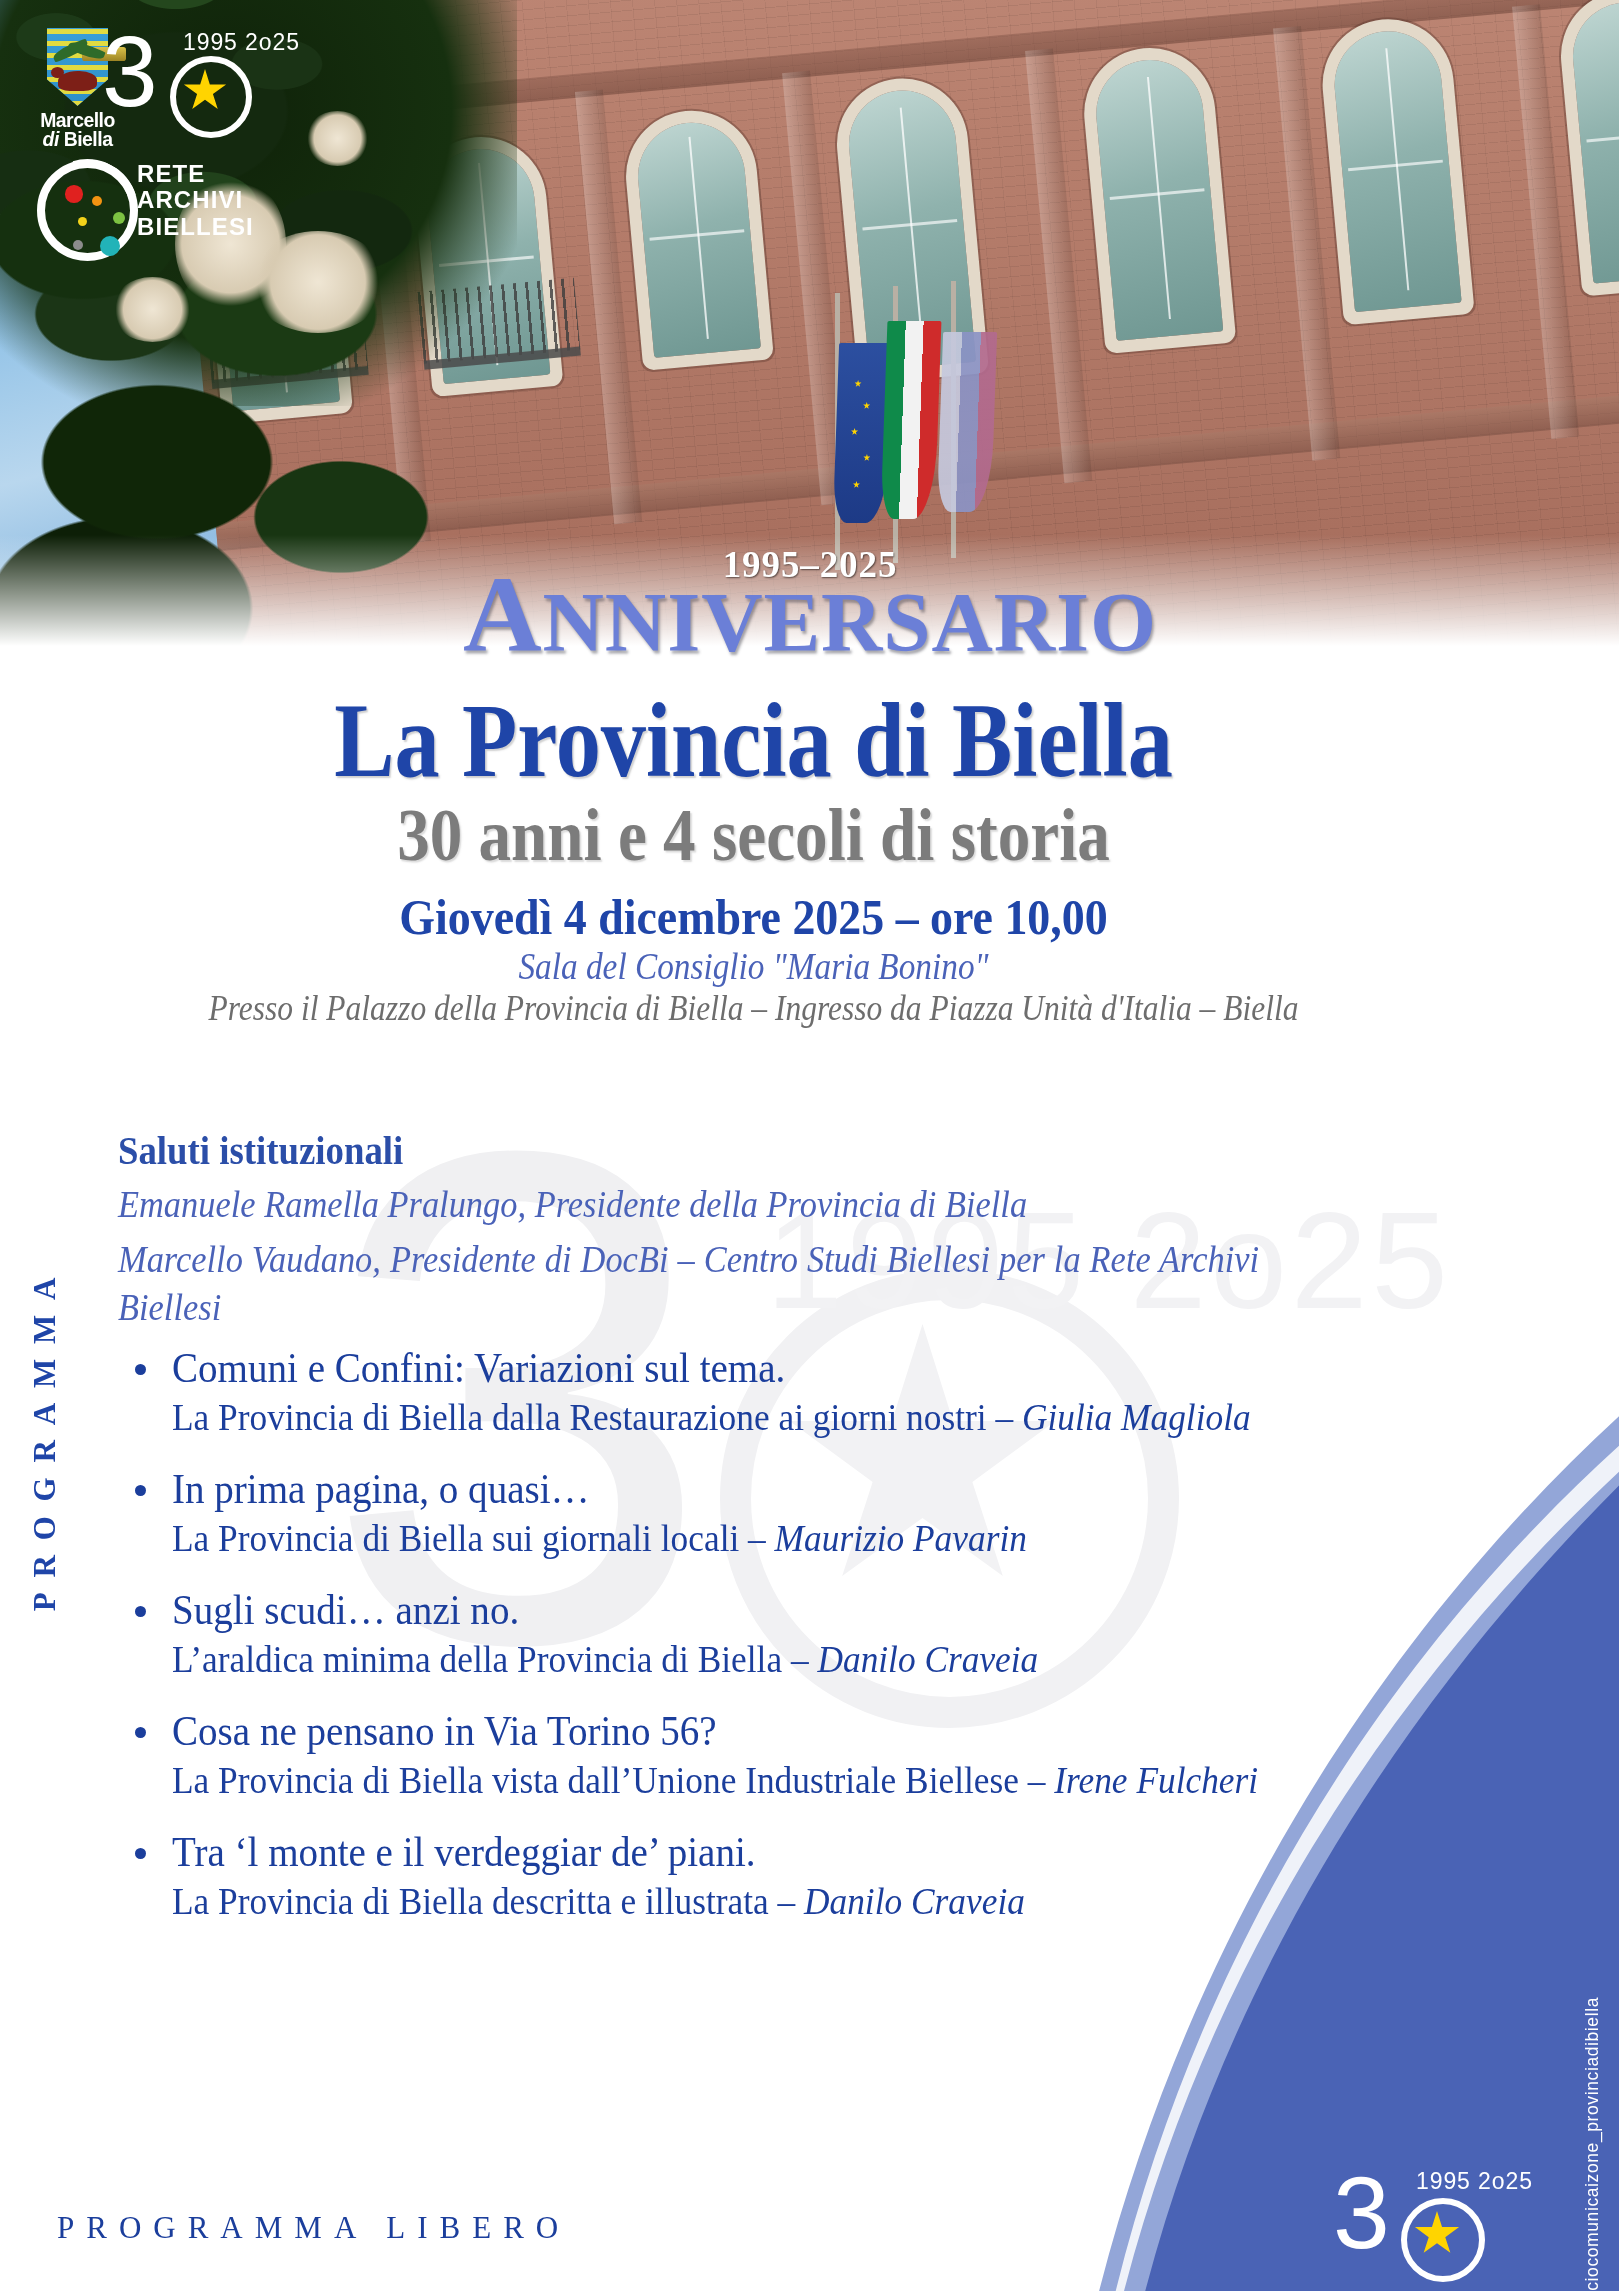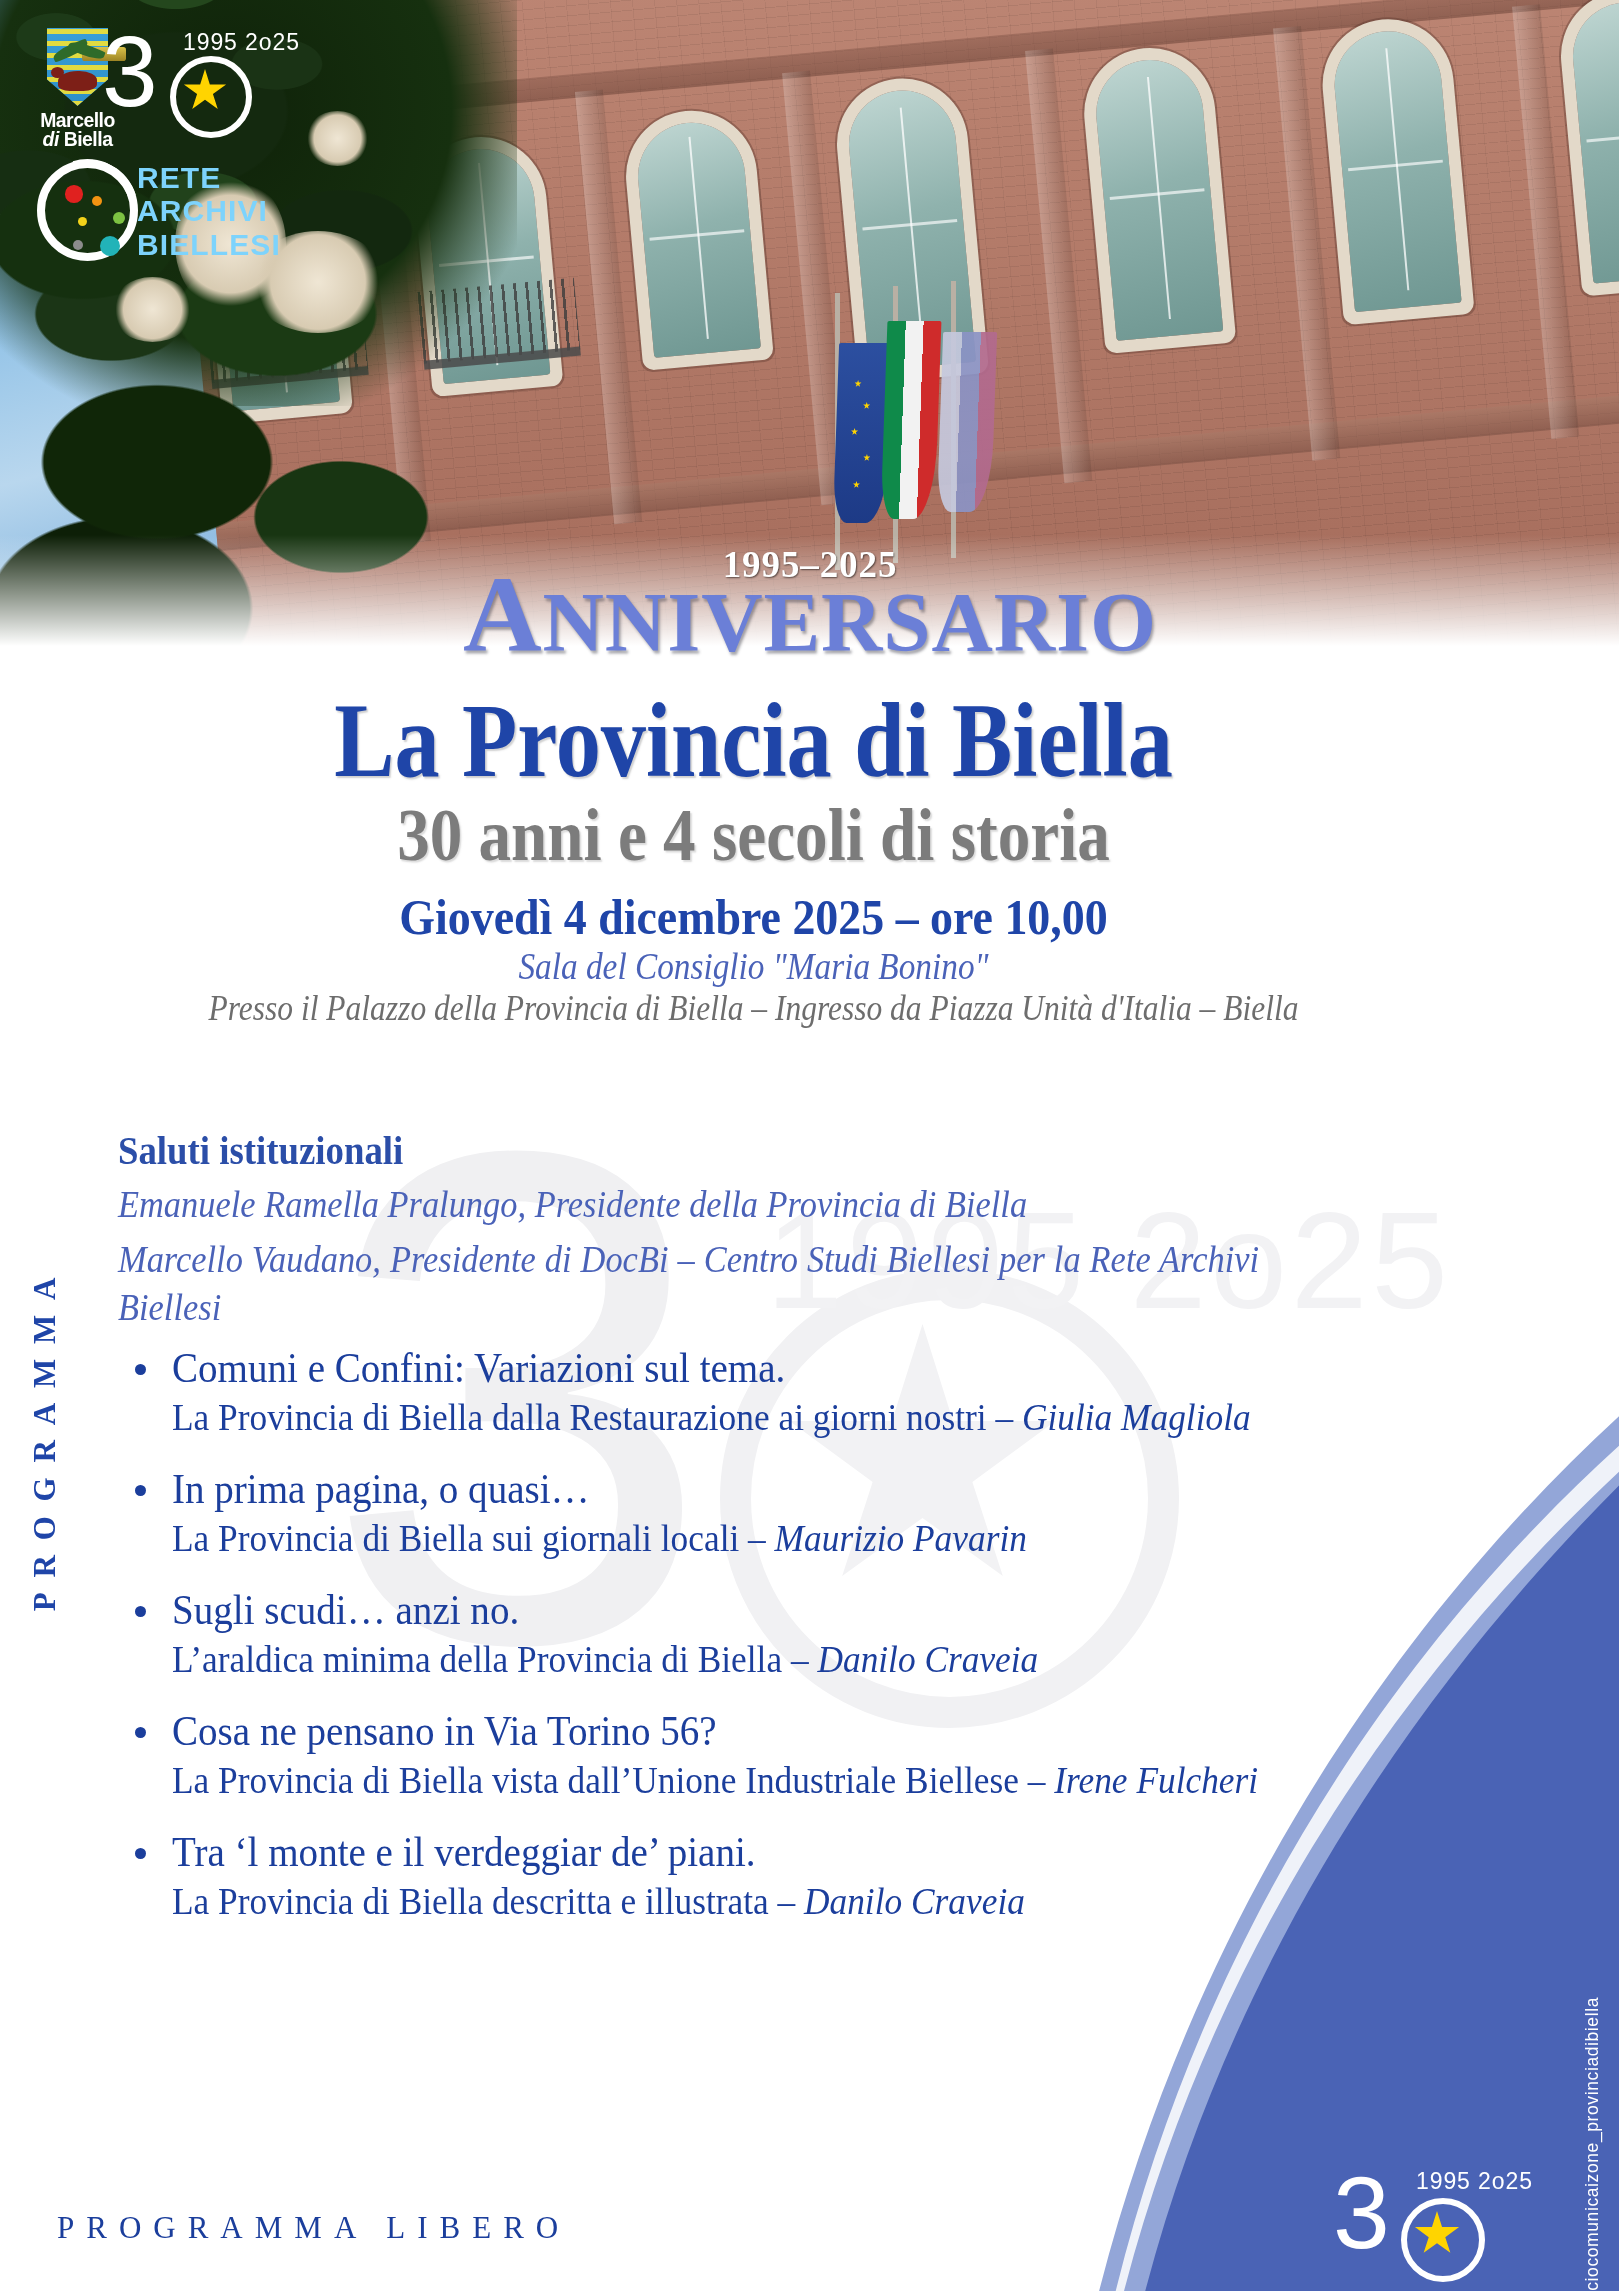--- a/index.html
+++ b/index.html
@@ -161,22 +161,22 @@
   .rete-circle{
     position:absolute;left:0;top:4.6px;width:85px;height:85px;border-radius:50%;
     border:8.3px solid #fff;
   }
   .rete-circle::after{
     content:"";position:absolute;left:-8.3px;top:-8.3px;width:85px;height:85px;border-radius:50%;
     border:8.3px solid transparent;border-top-color:#fff;transform:rotate(28deg);
   }
   .dot{position:absolute;border-radius:50%;}
   .rete-words{
-    position:absolute;left:100px;top:5.5px;color:#7dd3fc;font-family:"Liberation Sans",sans-serif;
-    font-weight:bold;font-size:30px;line-height:1.12;letter-spacing:1.1px;
+    position:absolute;left:100px;top:5.5px;color:#ffffff;font-family:"Liberation Sans",sans-serif;
+    font-weight:bold;font-size:24px;line-height:1.12;letter-spacing:1.1px;
   }
 
   
   .anniv-wrap{
     position:absolute;left:0;top:546px;width:1620px;text-align:center;z-index:6;
   }
   .yrs-small{
     font-family:"Liberation Serif",serif;font-size:37px;color:#ffffff;font-weight:bold;
     letter-spacing:0.9px;line-height:1;
     text-shadow:0.9px 0.9px 1.8px rgba(0,0,0,.55);

